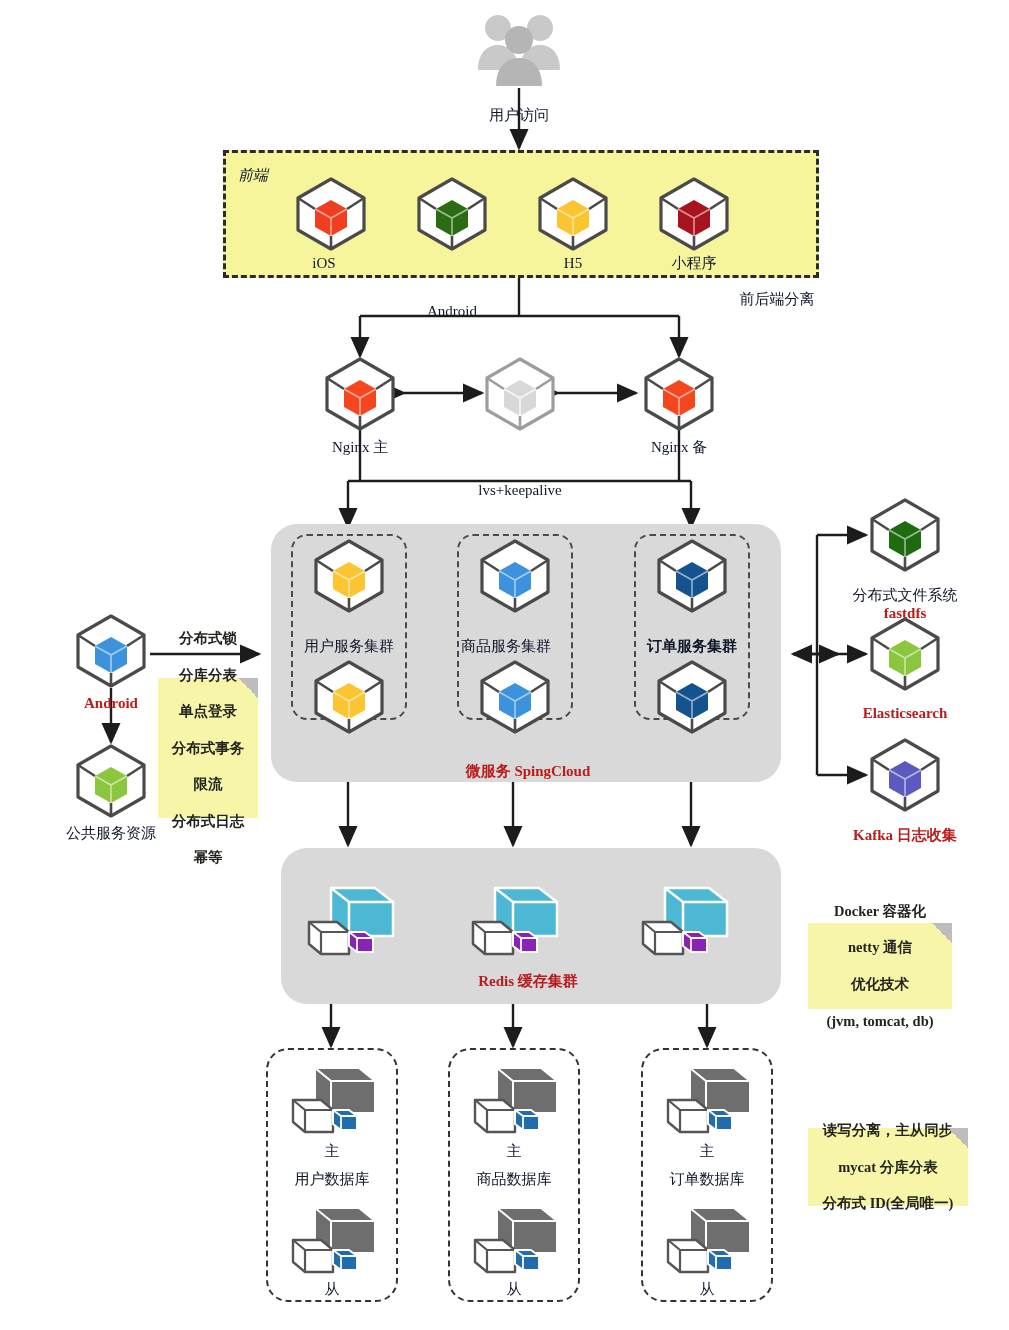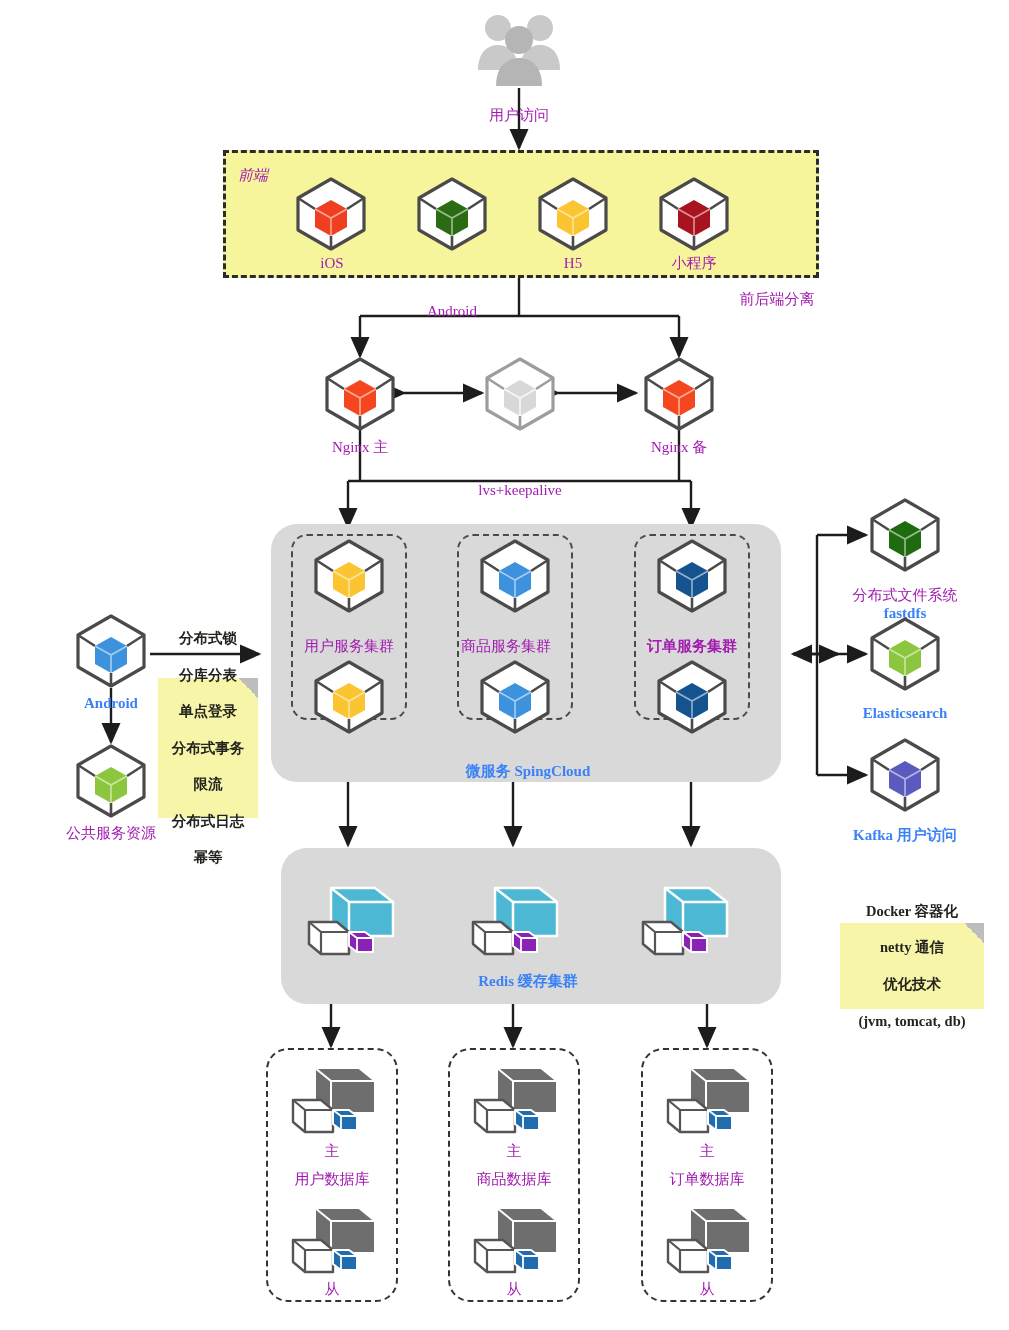--- a/index.html
+++ b/index.html
@@ -1,21 +1,21 @@
 <!DOCTYPE html>
 <html><head>
 <meta charset="utf-8">
 <style>
   html,body{margin:0;padding:0;background:#fff;}
   body{font-family:"Liberation Serif","DejaVu Serif",serif;}
   #stage{position:relative;width:1009px;height:1330px;overflow:hidden;background:#fff;}
   .abs{position:absolute;}
   svg.layer{position:absolute;left:0;top:0;width:1009px;height:1330px;overflow:visible;pointer-events:none;}
-  .lbl{position:absolute;text-align:center;color:#a21caf;font-size:15px;line-height:1.25;white-space:nowrap;}
-  .lbl.b{font-weight:bold;color:#3b82f6;}
+  .lbl{position:absolute;text-align:center;color:#0f172a;font-size:15px;line-height:1.25;white-space:nowrap;}
+  .lbl.b{font-weight:bold;color:#b91c1c;}
   .note{position:absolute;background:#f7f5a8;box-shadow:0 0 0 0 rgba(0,0,0,0);text-align:center;
         font-weight:bold;color:#24241f;font-size:14.5px;line-height:1.42;
         display:flex;flex-direction:column;align-items:center;justify-content:center;gap:16px;}
   .note .fold{position:absolute;right:0;top:0;width:20px;height:20px;
         background:linear-gradient(225deg,#bdbdbd 0 50%,transparent 50%);}
   .zone-front{position:absolute;background:#f7f59c;border:3px dashed #2b2b2b;box-sizing:border-box;}
   .zone-gray{position:absolute;background:#d9d9d9;border-radius:26px;box-sizing:border-box;}
   .zone-dash{position:absolute;border:2px dashed #4a4a4a;border-radius:16px;box-sizing:border-box;}
   .zone-dashdot{position:absolute;border:2.2px dashed #333;border-radius:22px;box-sizing:border-box;}
   .cube{position:absolute;}
@@ -93,21 +93,21 @@
   <div class="lbl" style="left:238px;top:166px;width:60px;text-align:left;font-style:italic;">前端</div>
 
   <div class="cube" style="left:292px;top:175px;">
     <svg width="78" height="78" viewBox="0 0 78 78">
       <path d="M39,4 L72,23 L72,55 L39,74 L6,55 L6,23 z" fill="#fff" stroke="#4a4a4a" stroke-width="3.2" stroke-linejoin="round"></path>
       <path d="M39,25 L55,34 L55,52 L39,61 L23,52 L23,34 z" fill="#f03e21"></path>
       <path d="M23,34 L39,43 L55,34 M39,43 L39,61" stroke="#fff" stroke-width="1.6" fill="none" opacity=".55"></path>
       <path d="M6,23 L23,34 M72,23 L55,34 M39,61 L39,74" stroke="#4a4a4a" stroke-width="2.6" fill="none"></path>
     </svg>
   </div>
-  <div class="lbl" style="left:292px;top:254px;width:80px;">iOS</div>
+  <div class="lbl" style="left:284px;top:254px;width:80px;">iOS</div>
 
   <div class="cube" style="left:413px;top:175px;">
     <svg width="78" height="78" viewBox="0 0 78 78">
       <path d="M39,4 L72,23 L72,55 L39,74 L6,55 L6,23 z" fill="#fff" stroke="#4a4a4a" stroke-width="3.2" stroke-linejoin="round"></path>
       <path d="M39,25 L55,34 L55,52 L39,61 L23,52 L23,34 z" fill="#2b6b14"></path>
       <path d="M23,34 L39,43 L55,34 M39,43 L39,61" stroke="#fff" stroke-width="1.6" fill="none" opacity=".55"></path>
       <path d="M6,23 L23,34 M72,23 L55,34 M39,61 L39,74" stroke="#4a4a4a" stroke-width="2.6" fill="none"></path>
     </svg>
   </div>
   <div class="lbl" style="left:412px;top:254px;width:80px;margin-top:48px;">Android</div>
@@ -277,21 +277,21 @@
   <div class="lbl b" style="left:845px;top:704px;width:120px;">Elasticsearch</div>
 
   <div class="cube" style="left:866px;top:736px;">
     <svg width="78" height="78" viewBox="0 0 78 78">
       <path d="M39,4 L72,23 L72,55 L39,74 L6,55 L6,23 z" fill="#fff" stroke="#4a4a4a" stroke-width="3.2" stroke-linejoin="round"></path>
       <path d="M39,25 L55,34 L55,52 L39,61 L23,52 L23,34 z" fill="#5b5bbf"></path>
       <path d="M23,34 L39,43 L55,34 M39,43 L39,61" stroke="#fff" stroke-width="1.6" fill="none" opacity=".55"></path>
       <path d="M6,23 L23,34 M72,23 L55,34 M39,61 L39,74" stroke="#4a4a4a" stroke-width="2.6" fill="none"></path>
     </svg>
   </div>
-  <div class="lbl b" style="left:840px;top:826px;width:130px;">Kafka 用户访问</div>
+  <div class="lbl b" style="left:840px;top:826px;width:130px;">Kafka 日志收集</div>
 
   <div class="zone-gray" style="left:281px;top:848px;width:500px;height:156px;"></div>
   <div class="lbl b" style="left:433px;top:972px;width:190px;">Redis 缓存集群</div>
 
   <div class="cube" style="left:303px;top:876px;">
     <svg width="96" height="86" viewBox="0 0 96 86">
       <path d="M28,12 L72,12 L90,26 L90,60 L46,60 L28,46 z" fill="#4db8d4" stroke="#fff" stroke-width="2.5" stroke-linejoin="round"></path>
       <path d="M28,12 L46,26 L90,26 M46,26 L46,60" fill="none" stroke="#fff" stroke-width="2.5"></path>
       <path d="M6,46 L34,46 L46,56 L46,78 L18,78 L6,68 z" fill="#fff" stroke="#555" stroke-width="2.5" stroke-linejoin="round"></path>
       <path d="M6,46 L18,56 L46,56 M18,56 L18,78" fill="none" stroke="#555" stroke-width="2.2"></path>
@@ -313,21 +313,21 @@
     <svg width="96" height="86" viewBox="0 0 96 86">
       <path d="M28,12 L72,12 L90,26 L90,60 L46,60 L28,46 z" fill="#4db8d4" stroke="#fff" stroke-width="2.5" stroke-linejoin="round"></path>
       <path d="M28,12 L46,26 L90,26 M46,26 L46,60" fill="none" stroke="#fff" stroke-width="2.5"></path>
       <path d="M6,46 L34,46 L46,56 L46,78 L18,78 L6,68 z" fill="#fff" stroke="#555" stroke-width="2.5" stroke-linejoin="round"></path>
       <path d="M6,46 L18,56 L46,56 M18,56 L18,78" fill="none" stroke="#555" stroke-width="2.2"></path>
       <path d="M46,56 L62,56 L70,62 L70,76 L54,76 L46,70 z" fill="#8a22b8" stroke="#fff" stroke-width="2" stroke-linejoin="round"></path>
       <path d="M46,56 L54,62 L70,62 M54,62 L54,76" fill="none" stroke="#fff" stroke-width="1.8"></path>
     </svg>
   </div>
 
-  <div class="note" style="left:808px;top:923px;width:144px;height:86px;margin-left:32px;">
+  <div class="note" style="left:808px;top:923px;width:144px;height:86px;">
     <span class="fold"></span>
     <span>Docker 容器化</span>
     <span>netty 通信</span>
     <span>优化技术</span>
     <span>(jvm, tomcat, db)</span>
   </div>
 
   <div class="zone-dashdot" style="left:266px;top:1048px;width:132px;height:254px;"></div>
   <div class="cube" style="left:285px;top:1058px;">
     <svg width="96" height="86" viewBox="0 0 96 86">
@@ -396,14 +396,20 @@
       <path d="M30,10 L74,10 L90,23 L90,55 L46,55 L30,42 z" fill="#6e6e6e" stroke="#fff" stroke-width="2" stroke-linejoin="round"></path>
       <path d="M30,10 L46,23 L90,23 M46,23 L46,55" fill="none" stroke="#fff" stroke-width="2"></path>
       <path d="M8,42 L36,42 L48,52 L48,74 L20,74 L8,64 z" fill="#fff" stroke="#555" stroke-width="2.4" stroke-linejoin="round"></path>
       <path d="M8,42 L20,52 L48,52 M20,52 L20,74" fill="none" stroke="#555" stroke-width="2.2"></path>
       <path d="M48,52 L64,52 L72,58 L72,72 L56,72 L48,66 z" fill="#1f6cb0" stroke="#fff" stroke-width="2" stroke-linejoin="round"></path>
       <path d="M48,52 L56,58 L72,58 M56,58 L56,72" fill="none" stroke="#fff" stroke-width="1.8"></path>
     </svg>
   </div>
   <div class="lbl" style="left:657px;top:1280px;width:100px;">从</div>
 
+  <div class="note" style="left:808px;top:1128px;width:160px;height:78px;">
+    <span class="fold"></span>
+    <span>读写分离，主从同步</span>
+    <span>mycat 分库分表</span>
+    <span>分布式 ID(全局唯一)</span>
+  </div>
 
 </div>
 
 </body></html>

